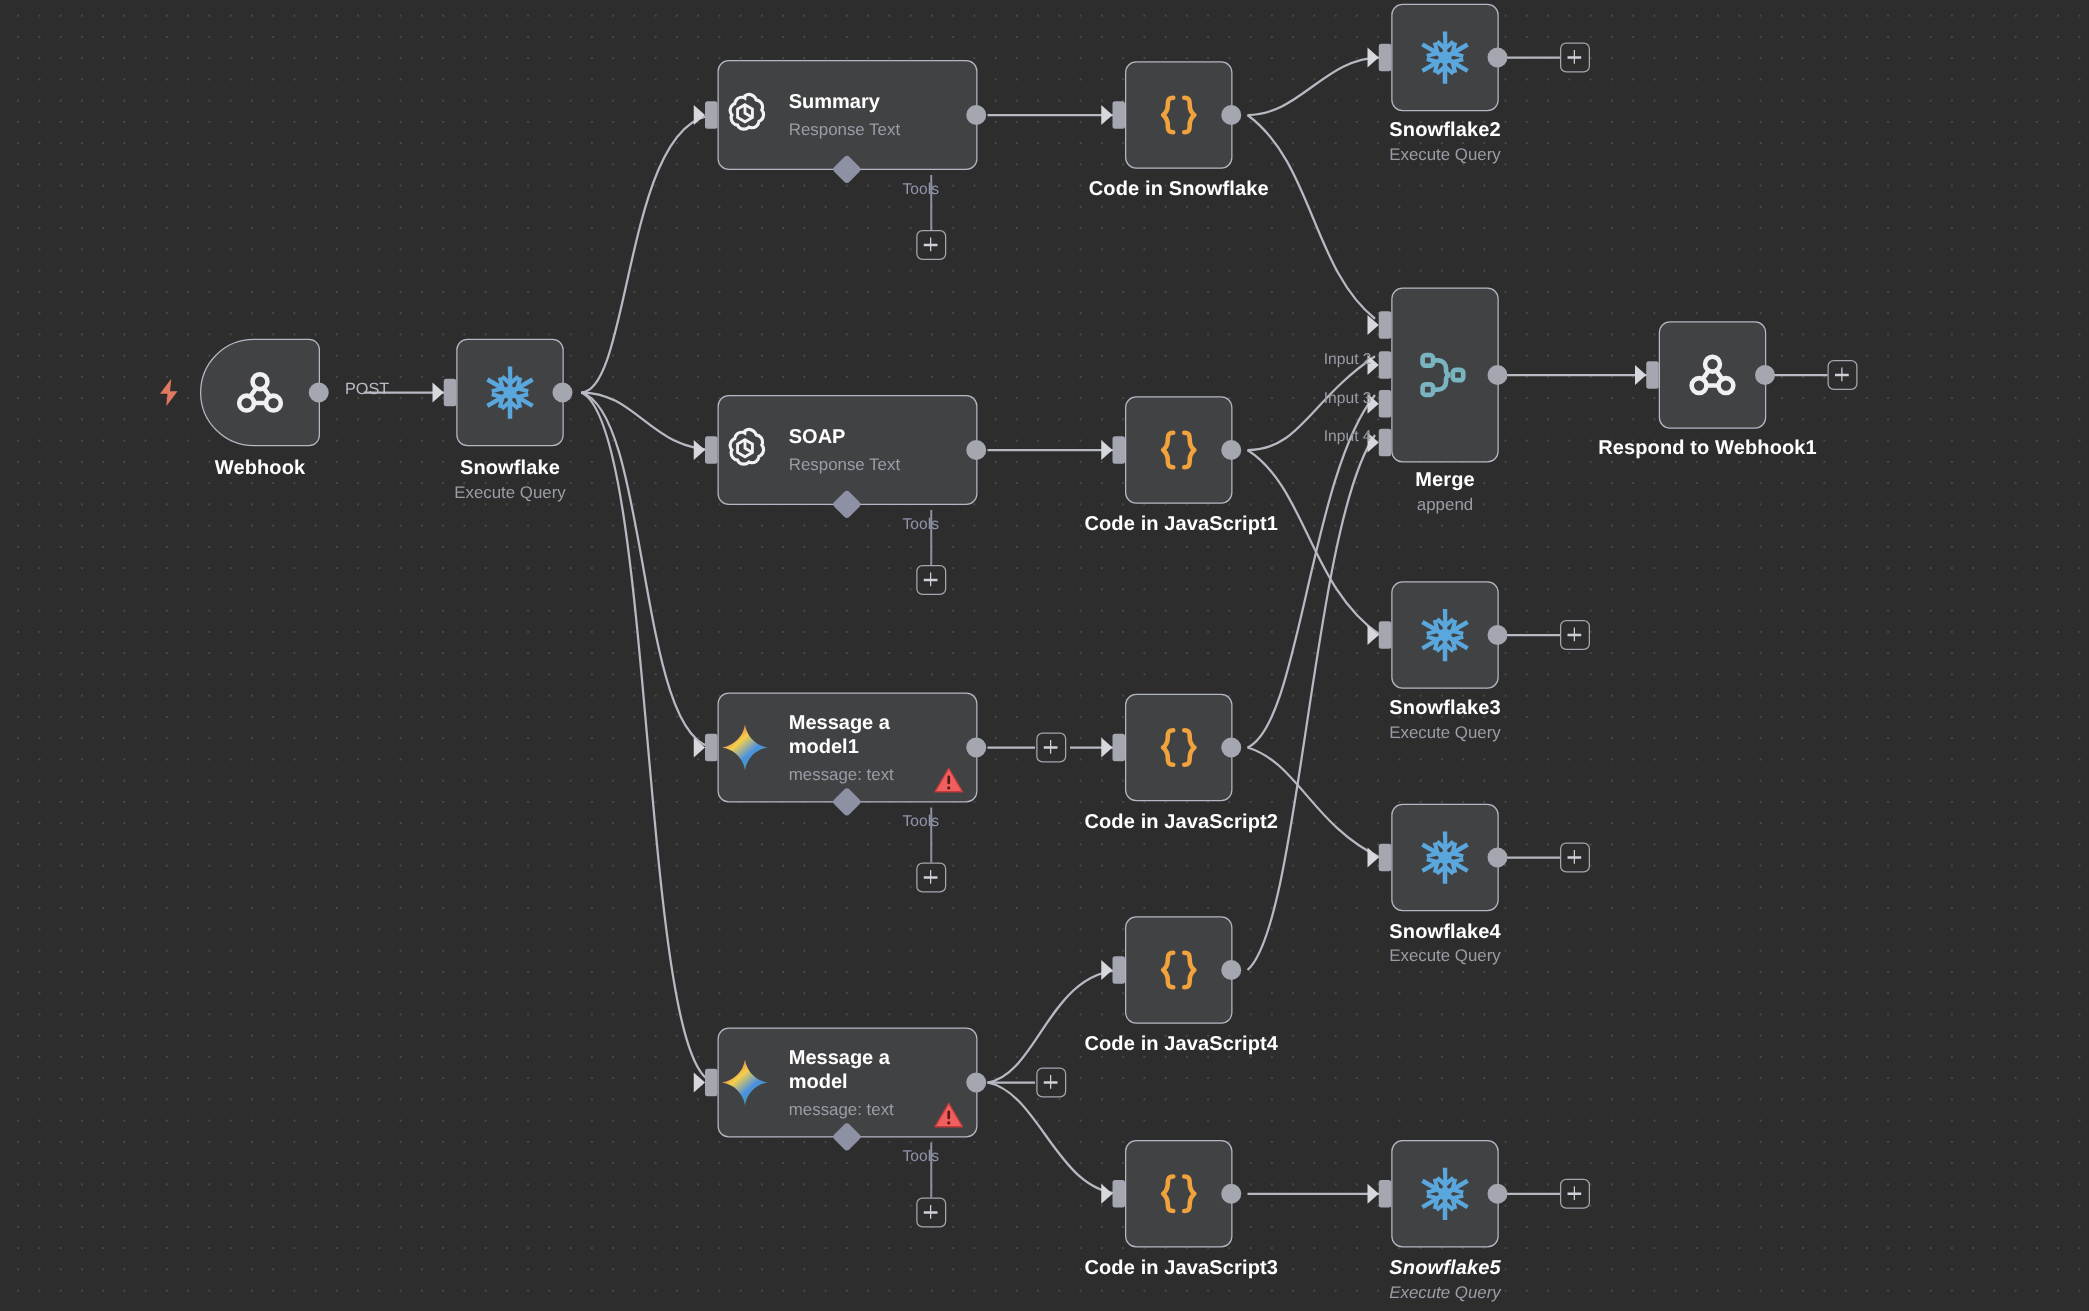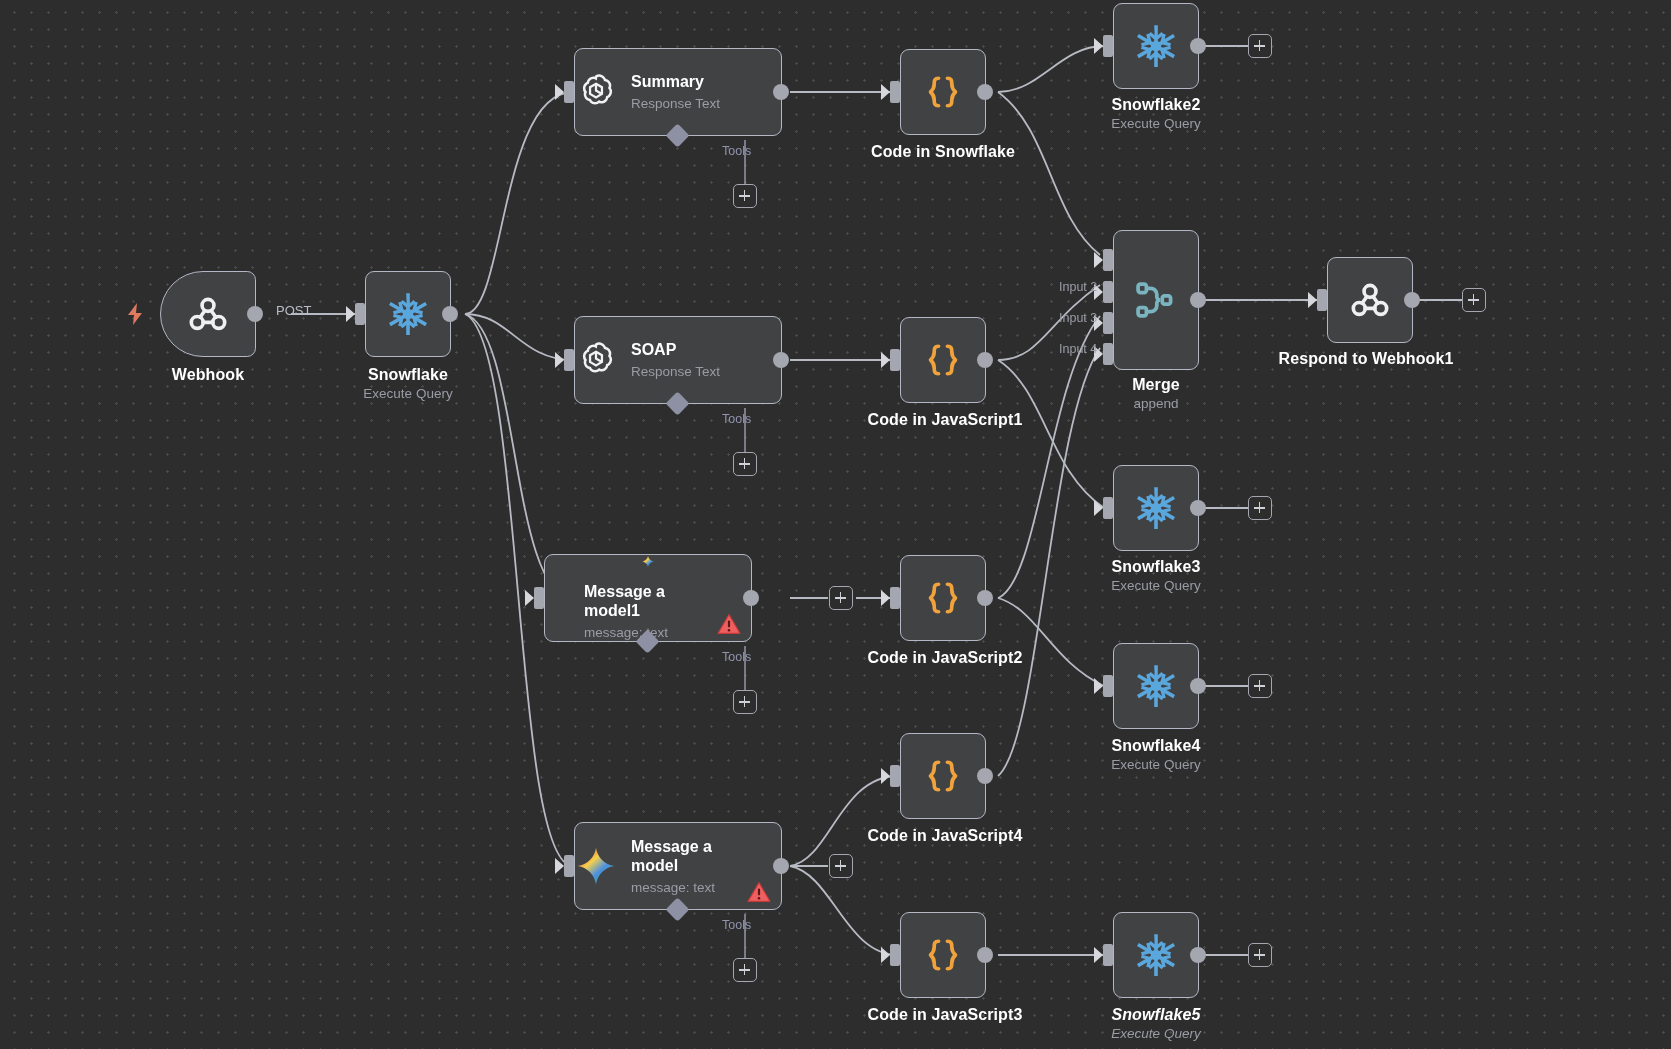--- a/index.html
+++ b/index.html
@@ -312,21 +312,21 @@
       <path d="M9.5 16.4 L14.5 16.4"></path>
     </svg>
     <span class="port-in"></span>
     <span class="port-out"></span>
   </div>
   <div class="nlabel" style="left:1366px; top:349px;">
     <div class="t">Respond to Webhook1</div>
   </div>
   <span class="plus" style="left:1462px; top:288px;"></span>
 
-  <div class="node wide" style="left:544px; top:554px;flex-direction:column;">
+  <div class="node wide" style="left:574px; top:554px;">
     <svg width="42" height="42" viewBox="0 0 24 24">
       <defs>
         <linearGradient id="gemgrad1" x1="0.15" y1="0.1" x2="0.9" y2="0.95">
           <stop offset="0%" stop-color="#e8544a"></stop>
           <stop offset="32%" stop-color="#f5d04a"></stop>
           <stop offset="62%" stop-color="#4a90e2"></stop>
           <stop offset="100%" stop-color="#3fae6e"></stop>
         </linearGradient>
       </defs>
       <path d="M12 1.5 C12.8 7.0 17.0 11.2 22.5 12 C17.0 12.8 12.8 17.0 12 22.5 C11.2 17.0 7.0 12.8 1.5 12 C7.0 11.2 11.2 7.0 12 1.5 Z" fill="url(#gemgrad1)"></path>

